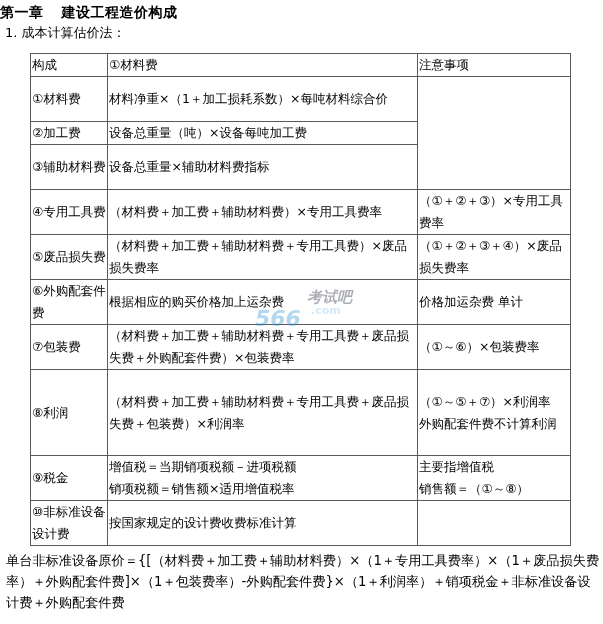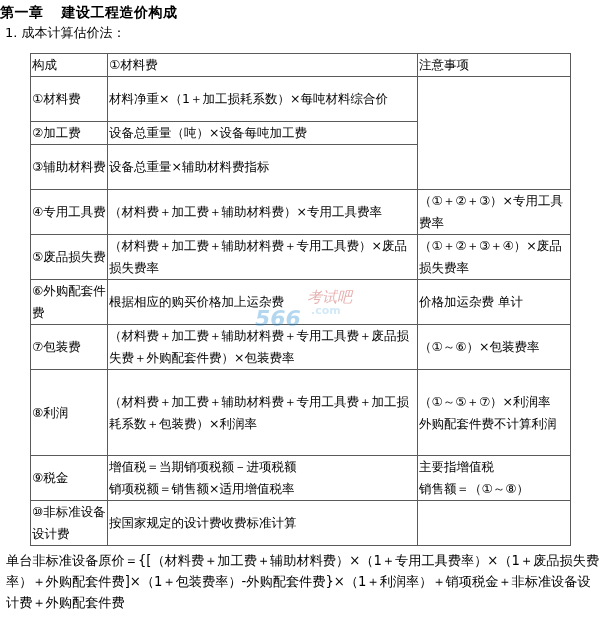--- a/index.html
+++ b/index.html
@@ -13,21 +13,21 @@
                border-collapse:collapse; table-layout:fixed; font-size:12.5px; }
   table.cost td { border:1.5px solid #5a5a5a; padding:0 1px; vertical-align:middle;
                   line-height:22px; word-break:break-all;margin-top:20px; }
   col.c1 { width:77px; } col.c2 { width:310px; } col.c3 { width:153px; }
   .watermark { position:absolute; left:255px; top:290px; width:110px; height:30px;
                pointer-events:none; opacity:0.35; }
   .watermark .num { position:absolute; left:0; top:16px; font-size:22px; font-weight:bold;
                     font-style:italic; color:#2a8fd6; font-family:"DejaVu Sans",sans-serif; }
   .watermark .num span:nth-child(2){ color:#f0822c; }
   .watermark .txt { position:absolute; left:52px; top:-2px; font-size:15px; font-style:italic;
-                    font-weight:normal; color:#b91c1c; }
+                    font-weight:bold; color:#0f172a; }
   .watermark .com { position:absolute; left:56px; top:14px; font-size:11px; 
                     font-weight:bold; color:#7fc0ea; }
   .footer { position:absolute; top:550px; left:6px; width:595px; font-size:13.2px;
             line-height:21px; word-break:break-all; }
 </style>
 </head>
 <body>
 
 <div class="title">
   <span>第一章</span><span class="gap"></span><span>建设工程造价构成</span>
@@ -75,21 +75,21 @@
     <td>根据相应的购买价格加上运杂费</td>
     <td>价格加运杂费 单计</td>
   </tr>
   <tr style="height:44px">
     <td>⑦包装费</td>
     <td>（材料费＋加工费＋辅助材料费＋专用工具费＋废品损失费＋外购配套件费）×包装费率</td>
     <td>（①～⑥）×包装费率</td>
   </tr>
   <tr style="height:86px">
     <td>⑧利润</td>
-    <td>（材料费＋加工费＋辅助材料费＋专用工具费＋加工损耗系数＋包装费）×利润率</td>
+    <td>（材料费＋加工费＋辅助材料费＋专用工具费＋废品损失费＋包装费）×利润率</td>
     <td>
       <div>（①～⑤＋⑦）×利润率</div>
       <div>外购配套件费不计算利润</div>
     </td>
   </tr>
   <tr style="height:44px">
     <td>⑨税金</td>
     <td>
       <div>增值税＝当期销项税额－进项税额</div>
       <div>销项税额＝销售额×适用增值税率</div>

